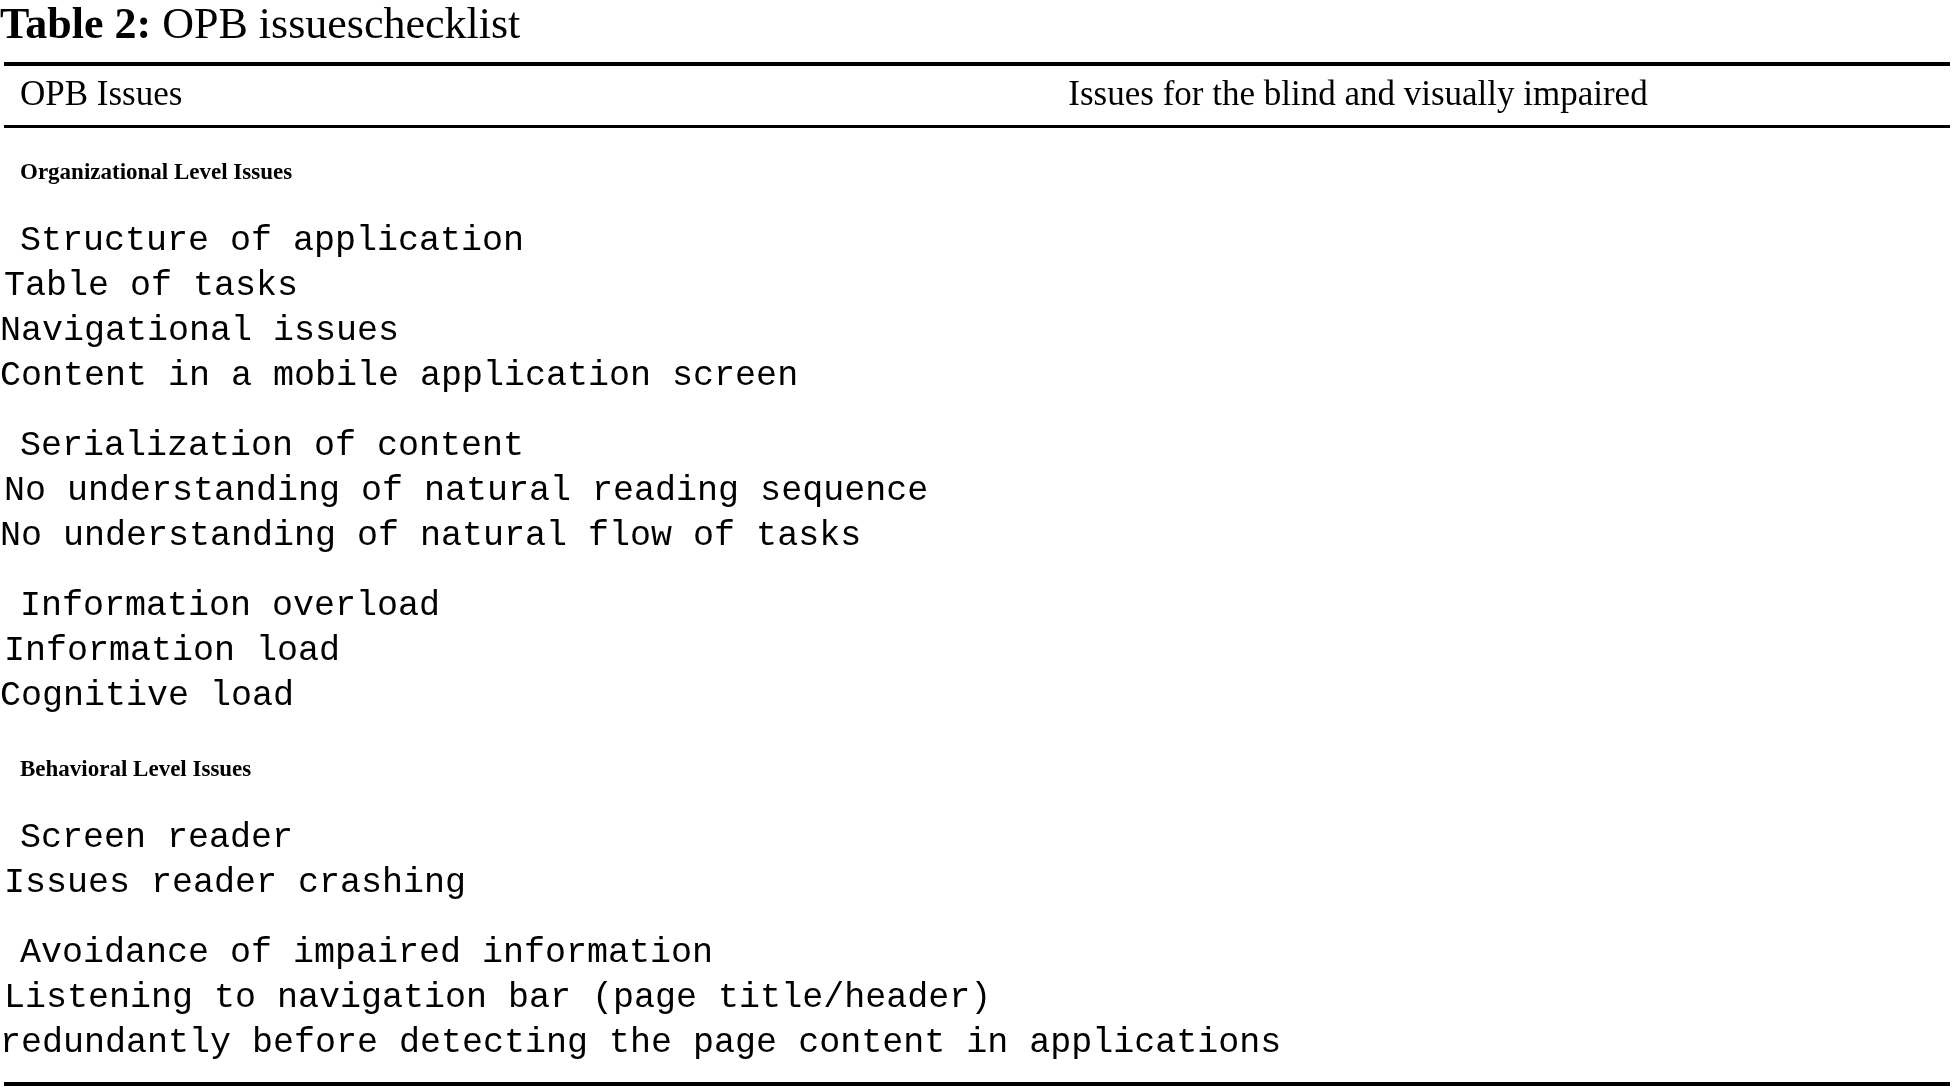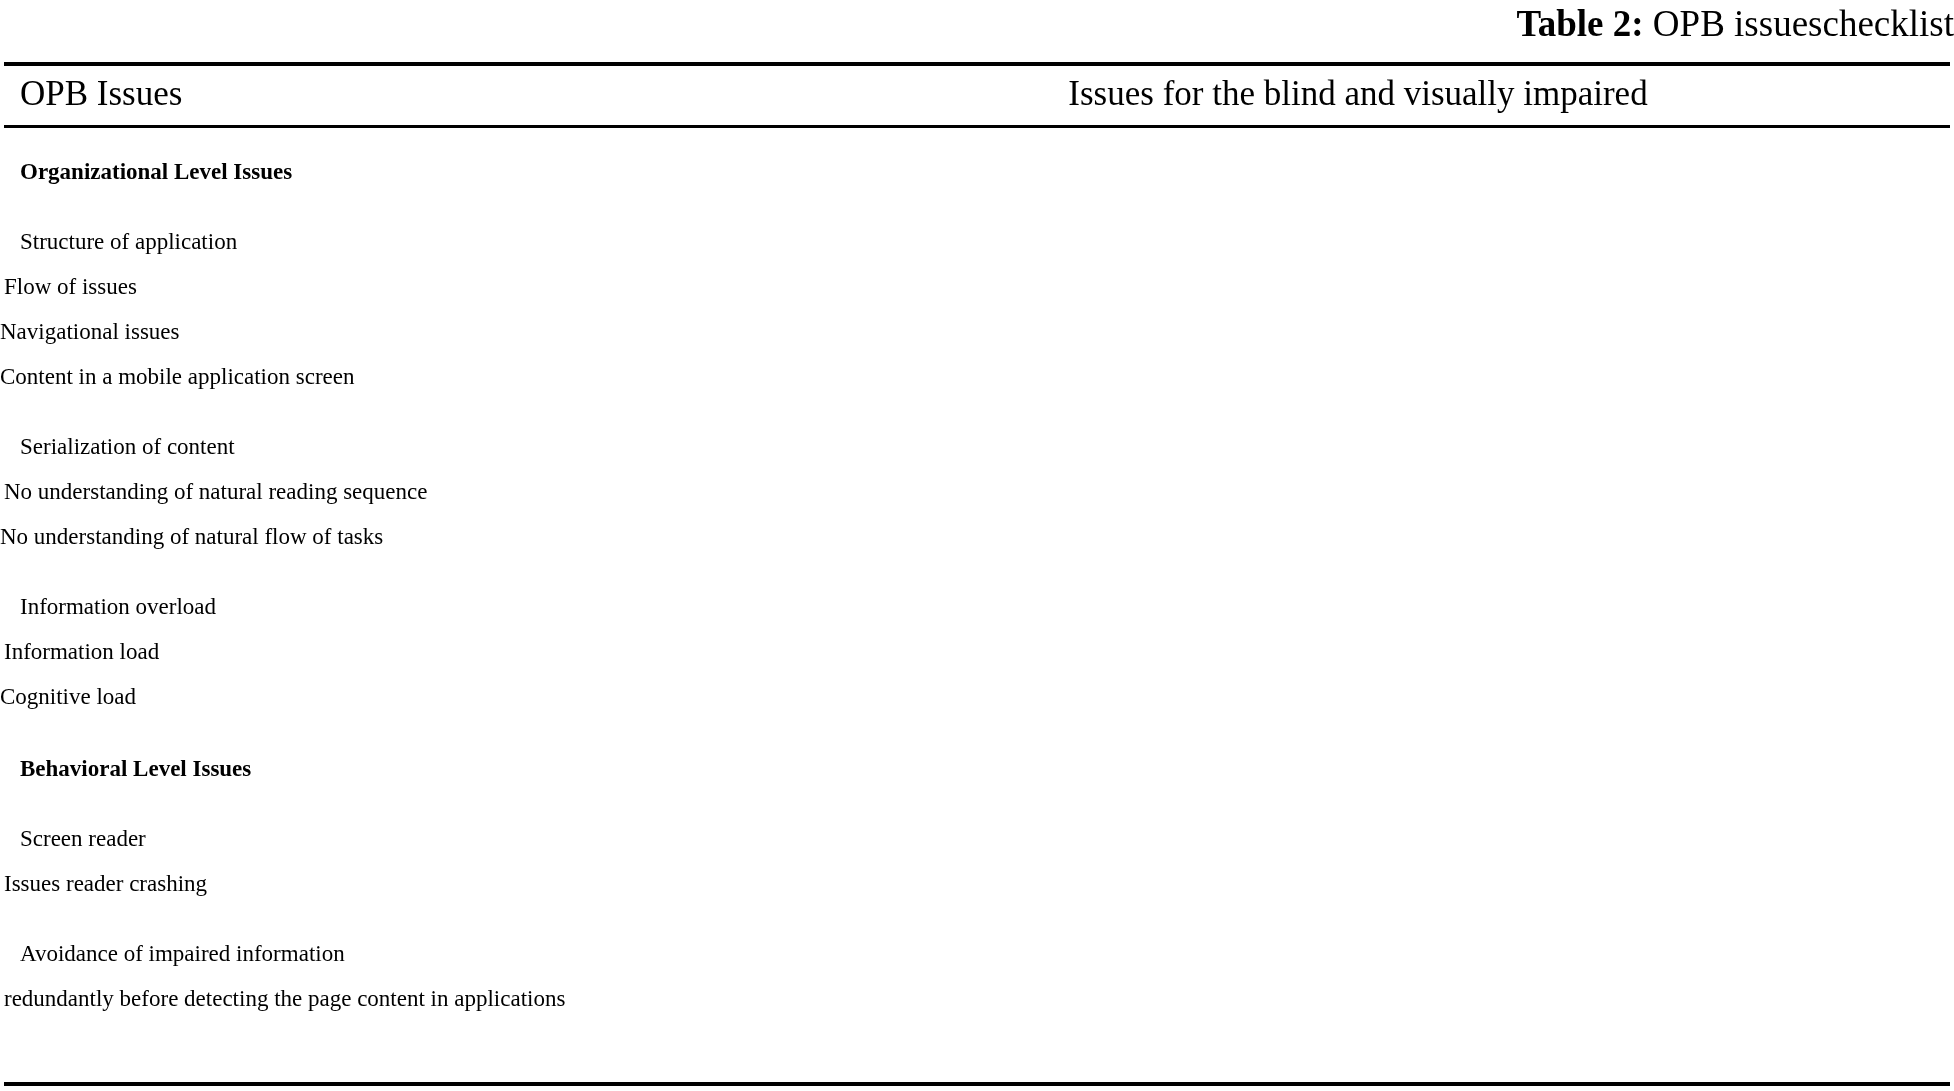--- a/index.html
+++ b/index.html
@@ -20,22 +20,22 @@
     height: 1091px;
     box-sizing: border-box;
   }
 
   
   .caption {
     position: absolute;
     top: 0px;
     left: 0;
     width: 1954px;
-    text-align: right;
-    font-size: 37px;
+    text-align: left;
+    font-size: 44px;
     line-height: 48px;
     white-space: nowrap;
   }
   .caption .cap-label {
     font-weight: bold;
   }
   .caption .cap-text {
     font-weight: normal;
   }
 
@@ -89,22 +89,23 @@
   .section-head {
     font-weight: bold;
     font-size: 23px;
     line-height: 44px;
     margin-left: 20px;
     white-space: nowrap;
   }
 
   .data-row {
     position: relative;
-    font-size: 23px;
+    font-size: 35px;
     line-height: 45px;
+    font-family: Liberation Mono, monospace;
   }
   .data-row .rl {
     position: absolute;
     left: 20px;
     top: 0;
     width: 740px;
     white-space: nowrap;
   }
   .data-row .rr {
     margin-left: 778px;
@@ -144,21 +145,21 @@
 
   <div class="body-block">
 
     <div class="sp-sec-top"></div>
     <div class="section-head">Organizational Level Issues</div>
     <div class="sp-row-gap"></div>
 
     <div class="data-row">
       <span class="rl">Structure of application</span>
       <span class="rr">
-        <span class="sub">Flow of issues</span>
+        <span class="sub">Table of tasks</span>
         <span class="sub">Navigational issues</span>
         <span class="sub">Content in a mobile application screen</span>
       </span>
     </div>
 
     <div class="sp-row-gap"></div>
 
     <div class="data-row">
       <span class="rl">Serialization of content</span>
       <span class="rr">
@@ -186,20 +187,21 @@
       <span class="rr">
         <span class="sub">Issues reader crashing</span>
       </span>
     </div>
 
     <div class="sp-row-gap"></div>
 
     <div class="data-row">
       <span class="rl">Avoidance of impaired information</span>
       <span class="rr">
+        <span class="sub">Listening to navigation bar (page title/header)</span>
         <span class="sub">redundantly before detecting the page content in applications</span>
       </span>
     </div>
 
     <div class="sp-sec-gap"></div>
 
   </div>
 
   <div class="rule rule-bottom"></div>
 

